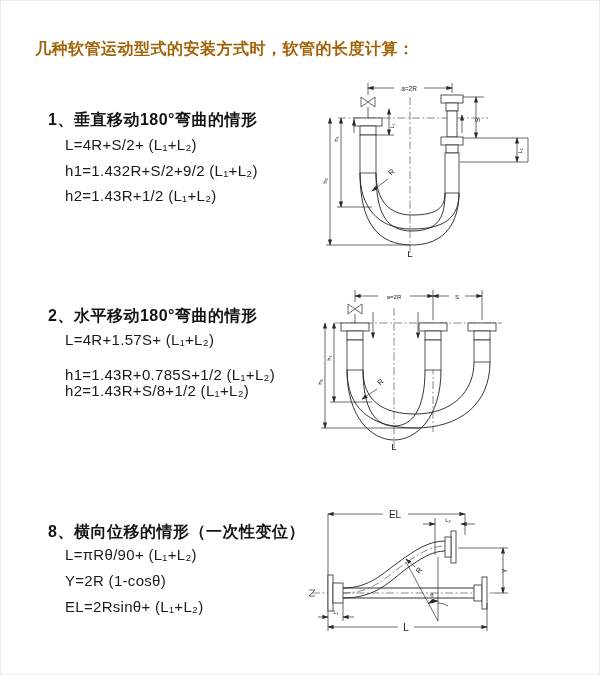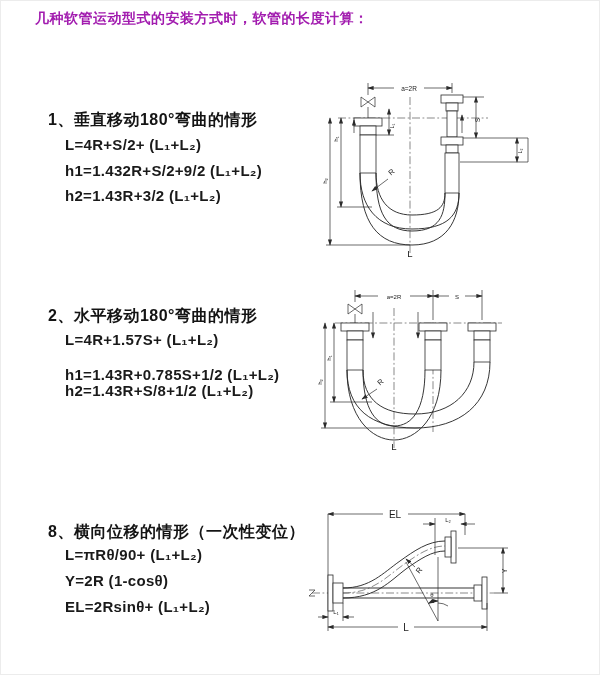--- a/index.html
+++ b/index.html
@@ -2,49 +2,49 @@
 <html lang="zh"><head>
 <meta charset="utf-8">
 <style>
   html,body{margin:0;padding:0;}
   body{
     width:600px;height:675px;background:#ffffff;position:relative;overflow:hidden;
     font-family:"Liberation Sans","DejaVu Sans",sans-serif;color:#111;
   }
   .frame{position:absolute;inset:0;border:1px solid #ececec;}
   .doc-title{
-    position:absolute;left:35px;top:10px;font-size:14px;font-weight:600;
-    letter-spacing:.5px;color:#a21caf;white-space:nowrap;
+    position:absolute;left:35px;top:39px;font-size:16px;font-weight:600;
+    letter-spacing:.5px;color:#a16207;white-space:nowrap;
   }
   .sec-heading{
     position:absolute;left:48px;font-size:16px;font-weight:600;
     letter-spacing:.5px;color:#141414;white-space:nowrap;
   }
   .formula{
-    position:absolute;left:65px;font-size:15px;font-weight:700;color:#1a1a1a;
+    position:absolute;left:65px;font-size:15px;font-weight:400;color:#1a1a1a;
     letter-spacing:.3px;white-space:nowrap;
   }
   svg{position:absolute;}
   svg .dim{stroke:#2b2b2b;stroke-width:.7;fill:none;}
   svg .cl{stroke:#3a3a3a;stroke-width:.6;fill:none;stroke-dasharray:8 2.5 1.8 2.5;}
   svg .part{stroke:#2b2b2b;stroke-width:.8;fill:#ffffff;}
   svg .hose{stroke:#2b2b2b;stroke-width:.95;fill:none;}
   svg .lbl{fill:#1c1c1c;font-family:"Liberation Sans","DejaVu Sans",sans-serif;}
 </style>
 </head>
 <body>
 
 <div class="frame"></div>
 
 <div class="doc-title">几种软管运动型式的安装方式时，软管的长度计算：</div>
 
 <div class="sec-heading" style="top:110px">1、垂直移动180°弯曲的情形</div>
 <div class="formula" style="top:136px">L=4R+S/2+ (L₁+L₂)</div>
 <div class="formula" style="top:162px">h1=1.432R+S/2+9/2 (L₁+L₂)</div>
-<div class="formula" style="top:187px">h2=1.43R+3/2 (L₁+L₂)</div>
+<div class="formula" style="top:187px">h2=1.43R+1/2 (L₁+L₂)</div>
 
 <div class="sec-heading" style="top:306px">2、水平移动180°弯曲的情形</div>
 <div class="formula" style="top:331px">L=4R+1.57S+ (L₁+L₂)</div>
 <div class="formula" style="top:366px">h1=1.43R+0.785S+1/2 (L₁+L₂)</div>
 <div class="formula" style="top:382px">h2=1.43R+S/8+1/2 (L₁+L₂)</div>
 
 <div class="sec-heading" style="top:522px">8、横向位移的情形（一次性变位）</div>
 <div class="formula" style="top:546px">L=πRθ/90+ (L₁+L₂)</div>
 <div class="formula" style="top:572px">Y=2R (1-cosθ)</div>
 <div class="formula" style="top:598px">EL=2Rsinθ+ (L₁+L₂)</div>

